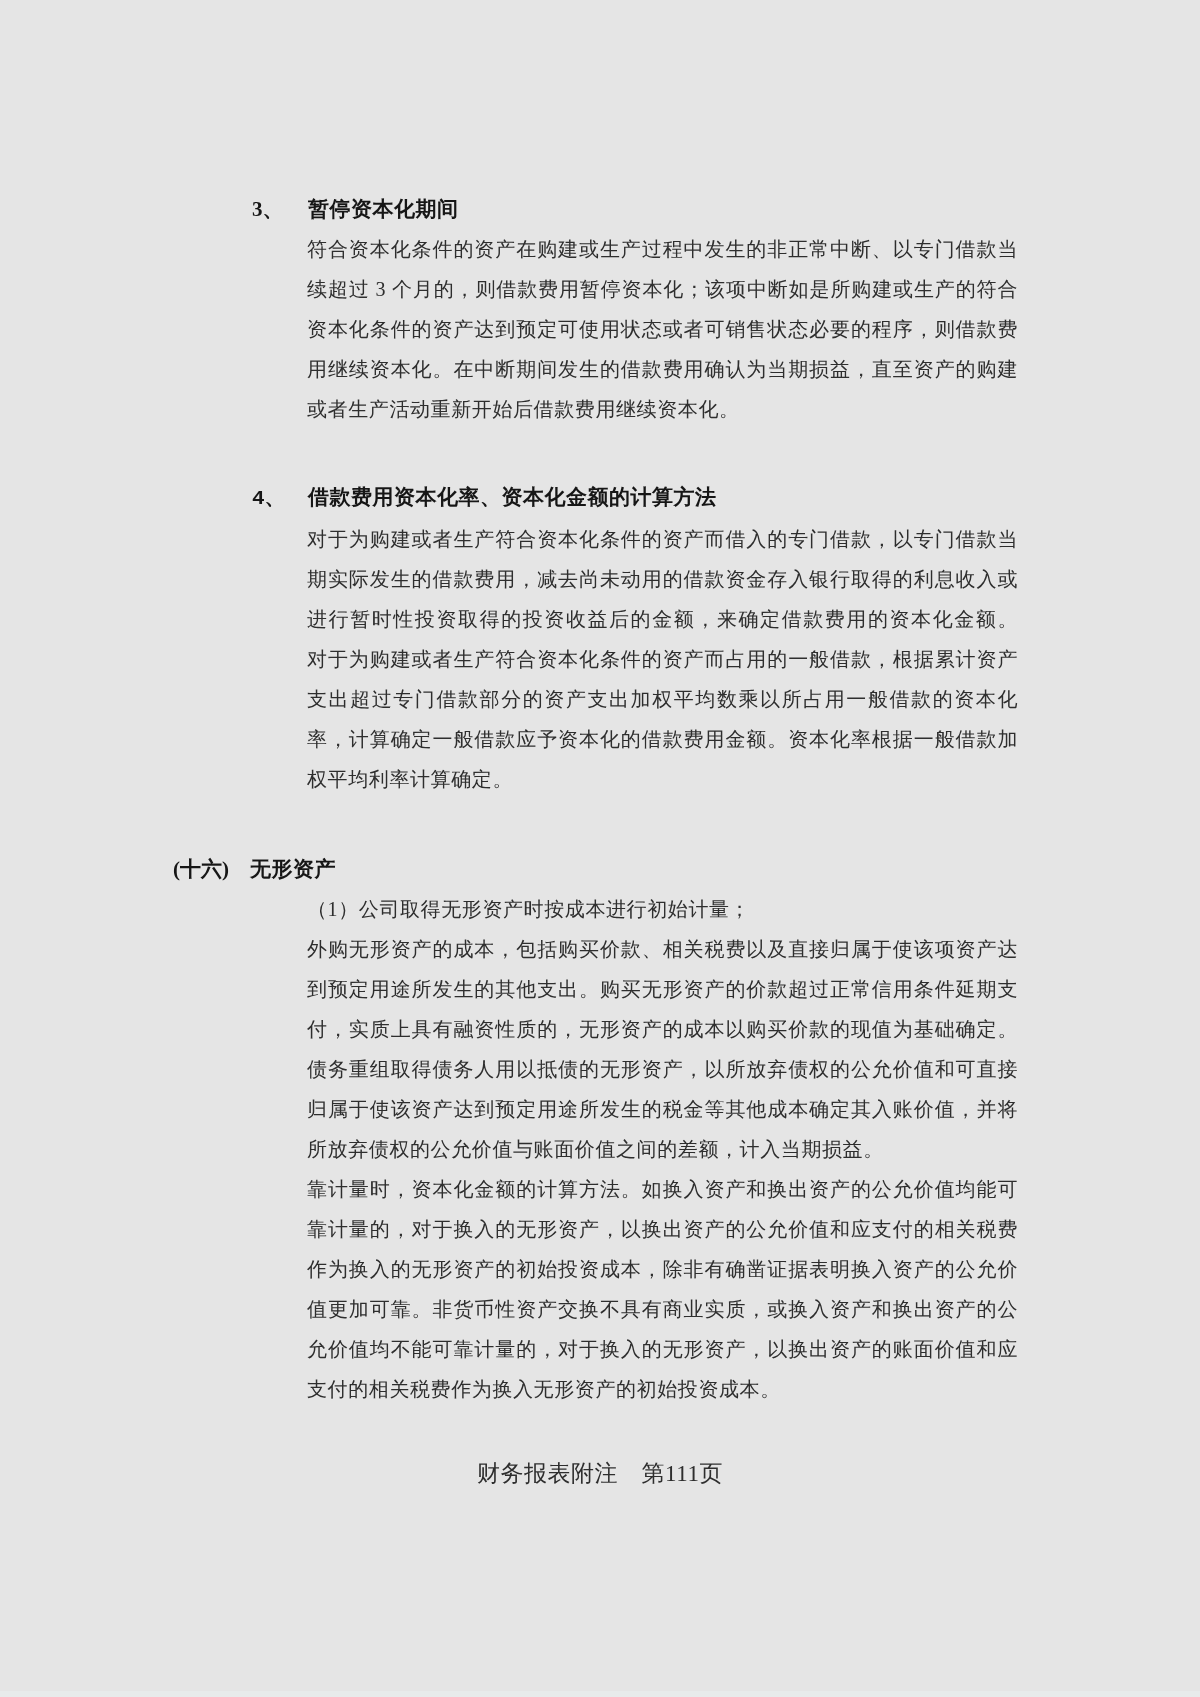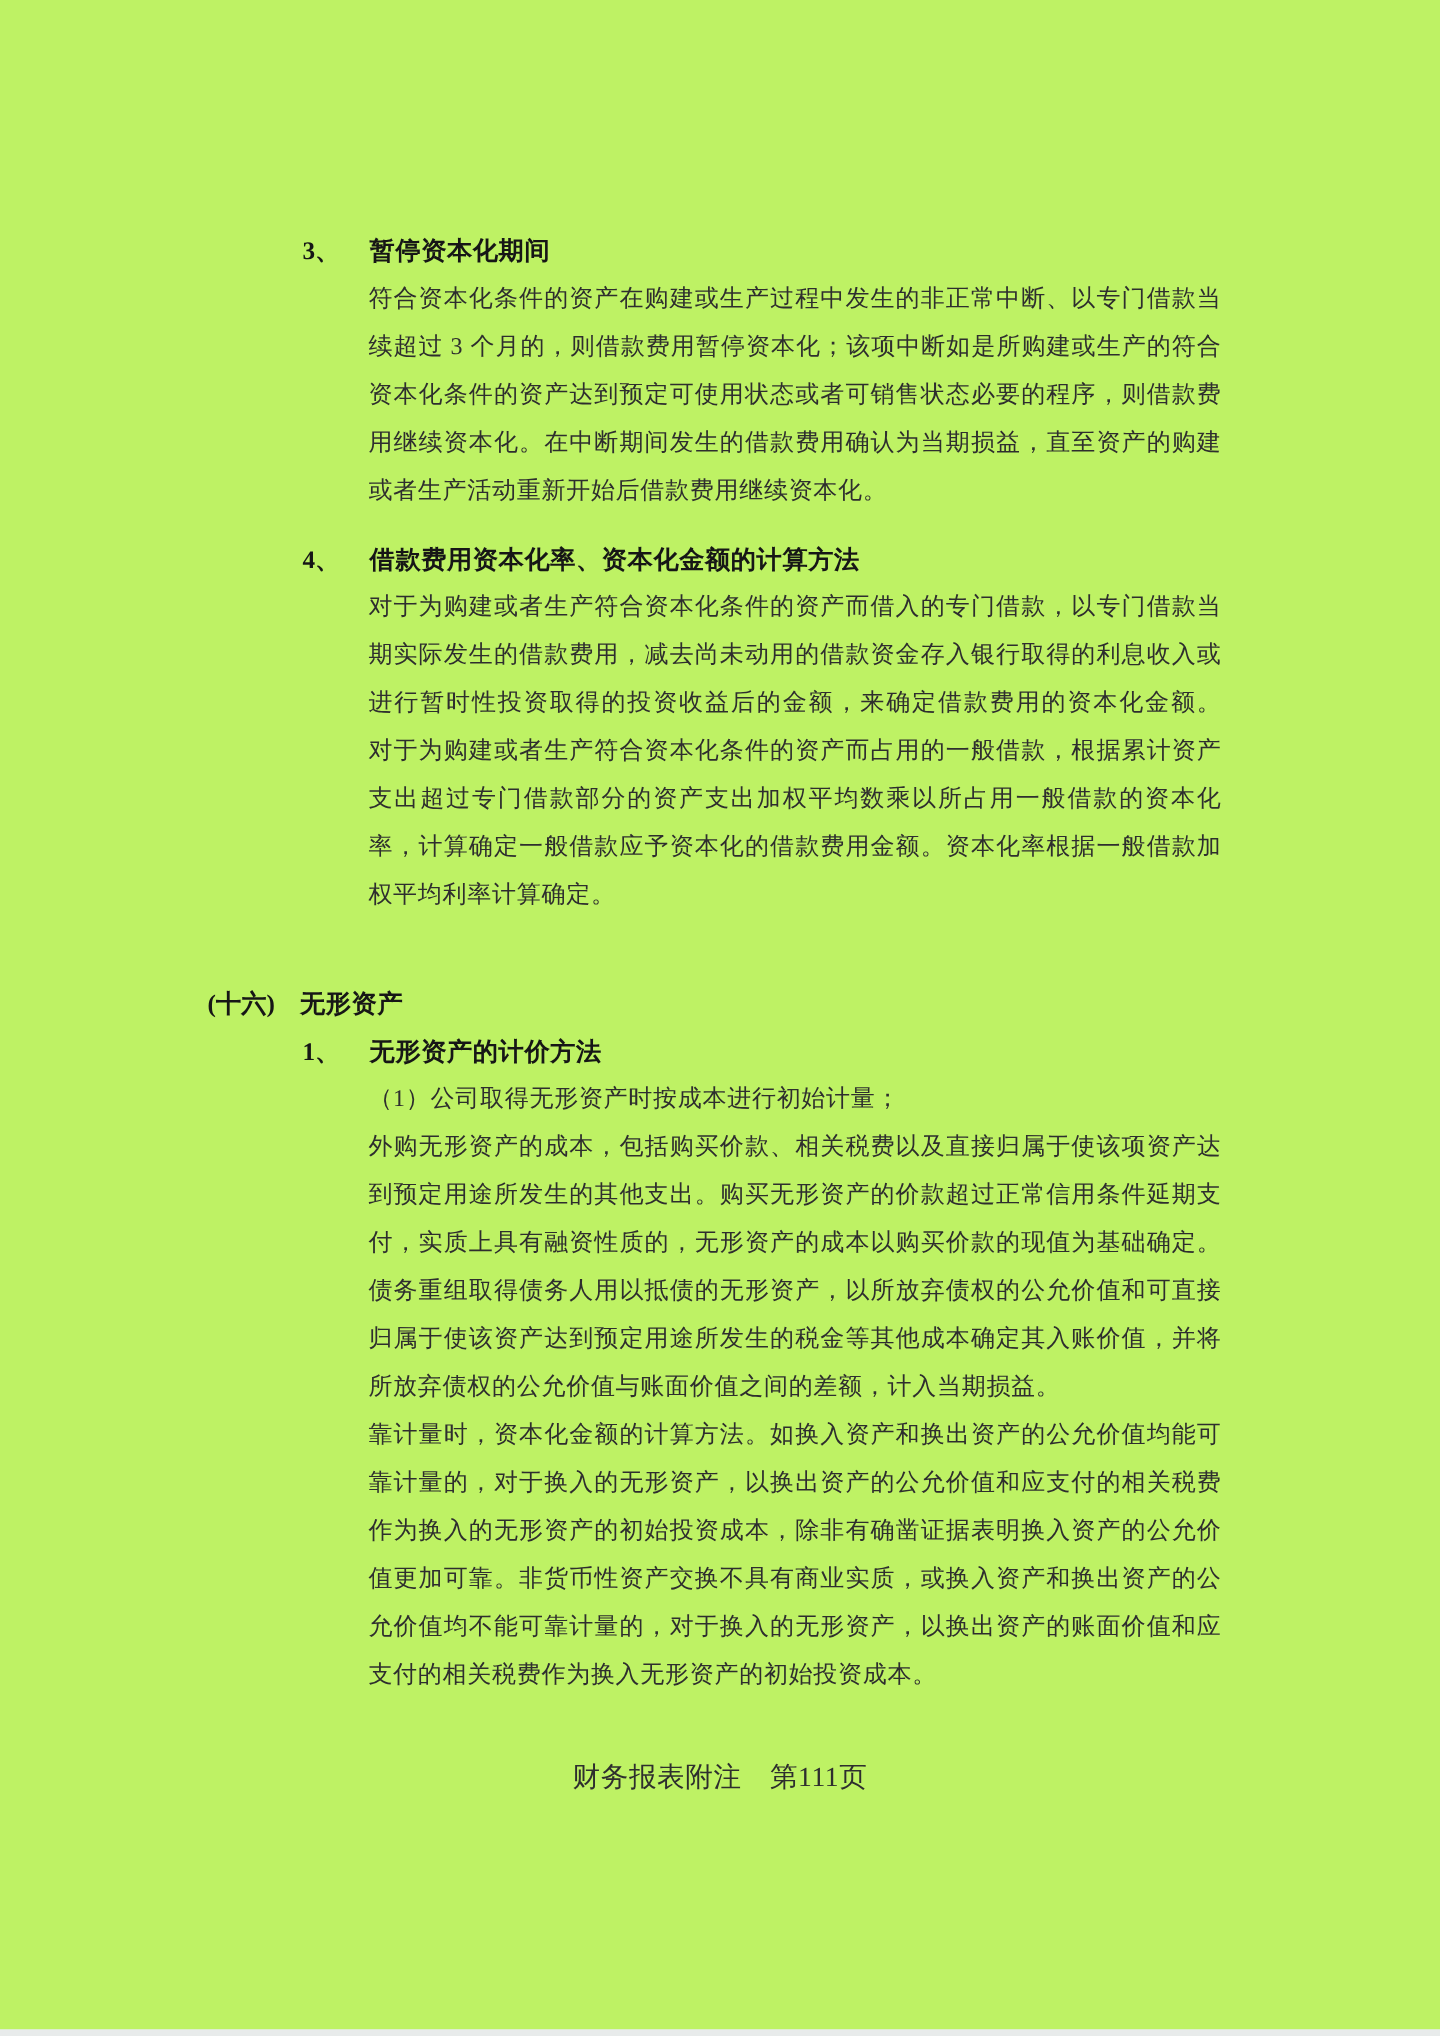--- a/index.html
+++ b/index.html
@@ -1,19 +1,19 @@
 <!DOCTYPE html>
 <html lang="zh"><head>
 <meta charset="utf-8">
 <style>
   html,body{margin:0;padding:0;background:#ffffff;}
   .page{
     position:relative;
     width:1200px;height:1697px;
-    background:#bef264;
+    background:#e5e5e5;
     overflow:hidden;
     font-family:"Liberation Serif","DejaVu Serif",serif;
     color:#2e2e2e;
   }
   .doc{padding-top:189px;}
   
   .num-heading{
     padding-left:252px;
     line-height:40px;
     font-size:21px;
@@ -26,21 +26,21 @@
   .sec-heading{
     padding-left:173px;
     line-height:40px;
     font-size:21px;
     font-weight:700;
     color:#161616;
   }
   .sec-heading .num{display:inline-block;width:77px;}
   .sec-heading .ttl{letter-spacing:.5px;}
   
-  #sec-4{margin-top:17px;}
+  #sec-4{margin-top:50px;font-family:Liberation Mono, monospace;}
   #sec-16{margin-top:50px;}
   
   .para .line{
     margin-left:307px;
     width:711px;
     font-size:20px;
     line-height:40px;
     letter-spacing:.6px;
     color:#2e2e2e;
   }
@@ -81,21 +81,20 @@
       <div id="para-4" class="para">
         <div class="line just">对于为购建或者生产符合资本化条件的资产而借入的专门借款，以专门借款当</div>
         <div class="line just">期实际发生的借款费用，减去尚未动用的借款资金存入银行取得的利息收入或</div>
         <div class="line just">进行暂时性投资取得的投资收益后的金额，来确定借款费用的资本化金额。</div>
         <div class="line just">对于为购建或者生产符合资本化条件的资产而占用的一般借款，根据累计资产</div>
         <div class="line just">支出超过专门借款部分的资产支出加权平均数乘以所占用一般借款的资本化</div>
         <div class="line just">率，计算确定一般借款应予资本化的借款费用金额。资本化率根据一般借款加</div>
         <div class="line">权平均利率计算确定。</div>
       </div>
       <div id="sec-16" class="sec-heading"><span class="num">(十六)</span><span class="ttl">无形资产</span></div>
-      <div id="sec-16-1" class="num-heading"><span class="num">1、</span><span class="ttl">无形资产的计价方法</span></div>
       <div id="para-16-1-intro" class="para">
         <div class="line">（1）公司取得无形资产时按成本进行初始计量；</div>
       </div>
       <div id="para-16-1-body" class="para">
         <div class="line just">外购无形资产的成本，包括购买价款、相关税费以及直接归属于使该项资产达</div>
         <div class="line just">到预定用途所发生的其他支出。购买无形资产的价款超过正常信用条件延期支</div>
         <div class="line just">付，实质上具有融资性质的，无形资产的成本以购买价款的现值为基础确定。</div>
         <div class="line just">债务重组取得债务人用以抵债的无形资产，以所放弃债权的公允价值和可直接</div>
         <div class="line just">归属于使该资产达到预定用途所发生的税金等其他成本确定其入账价值，并将</div>
         <div class="line">所放弃债权的公允价值与账面价值之间的差额，计入当期损益。</div>

